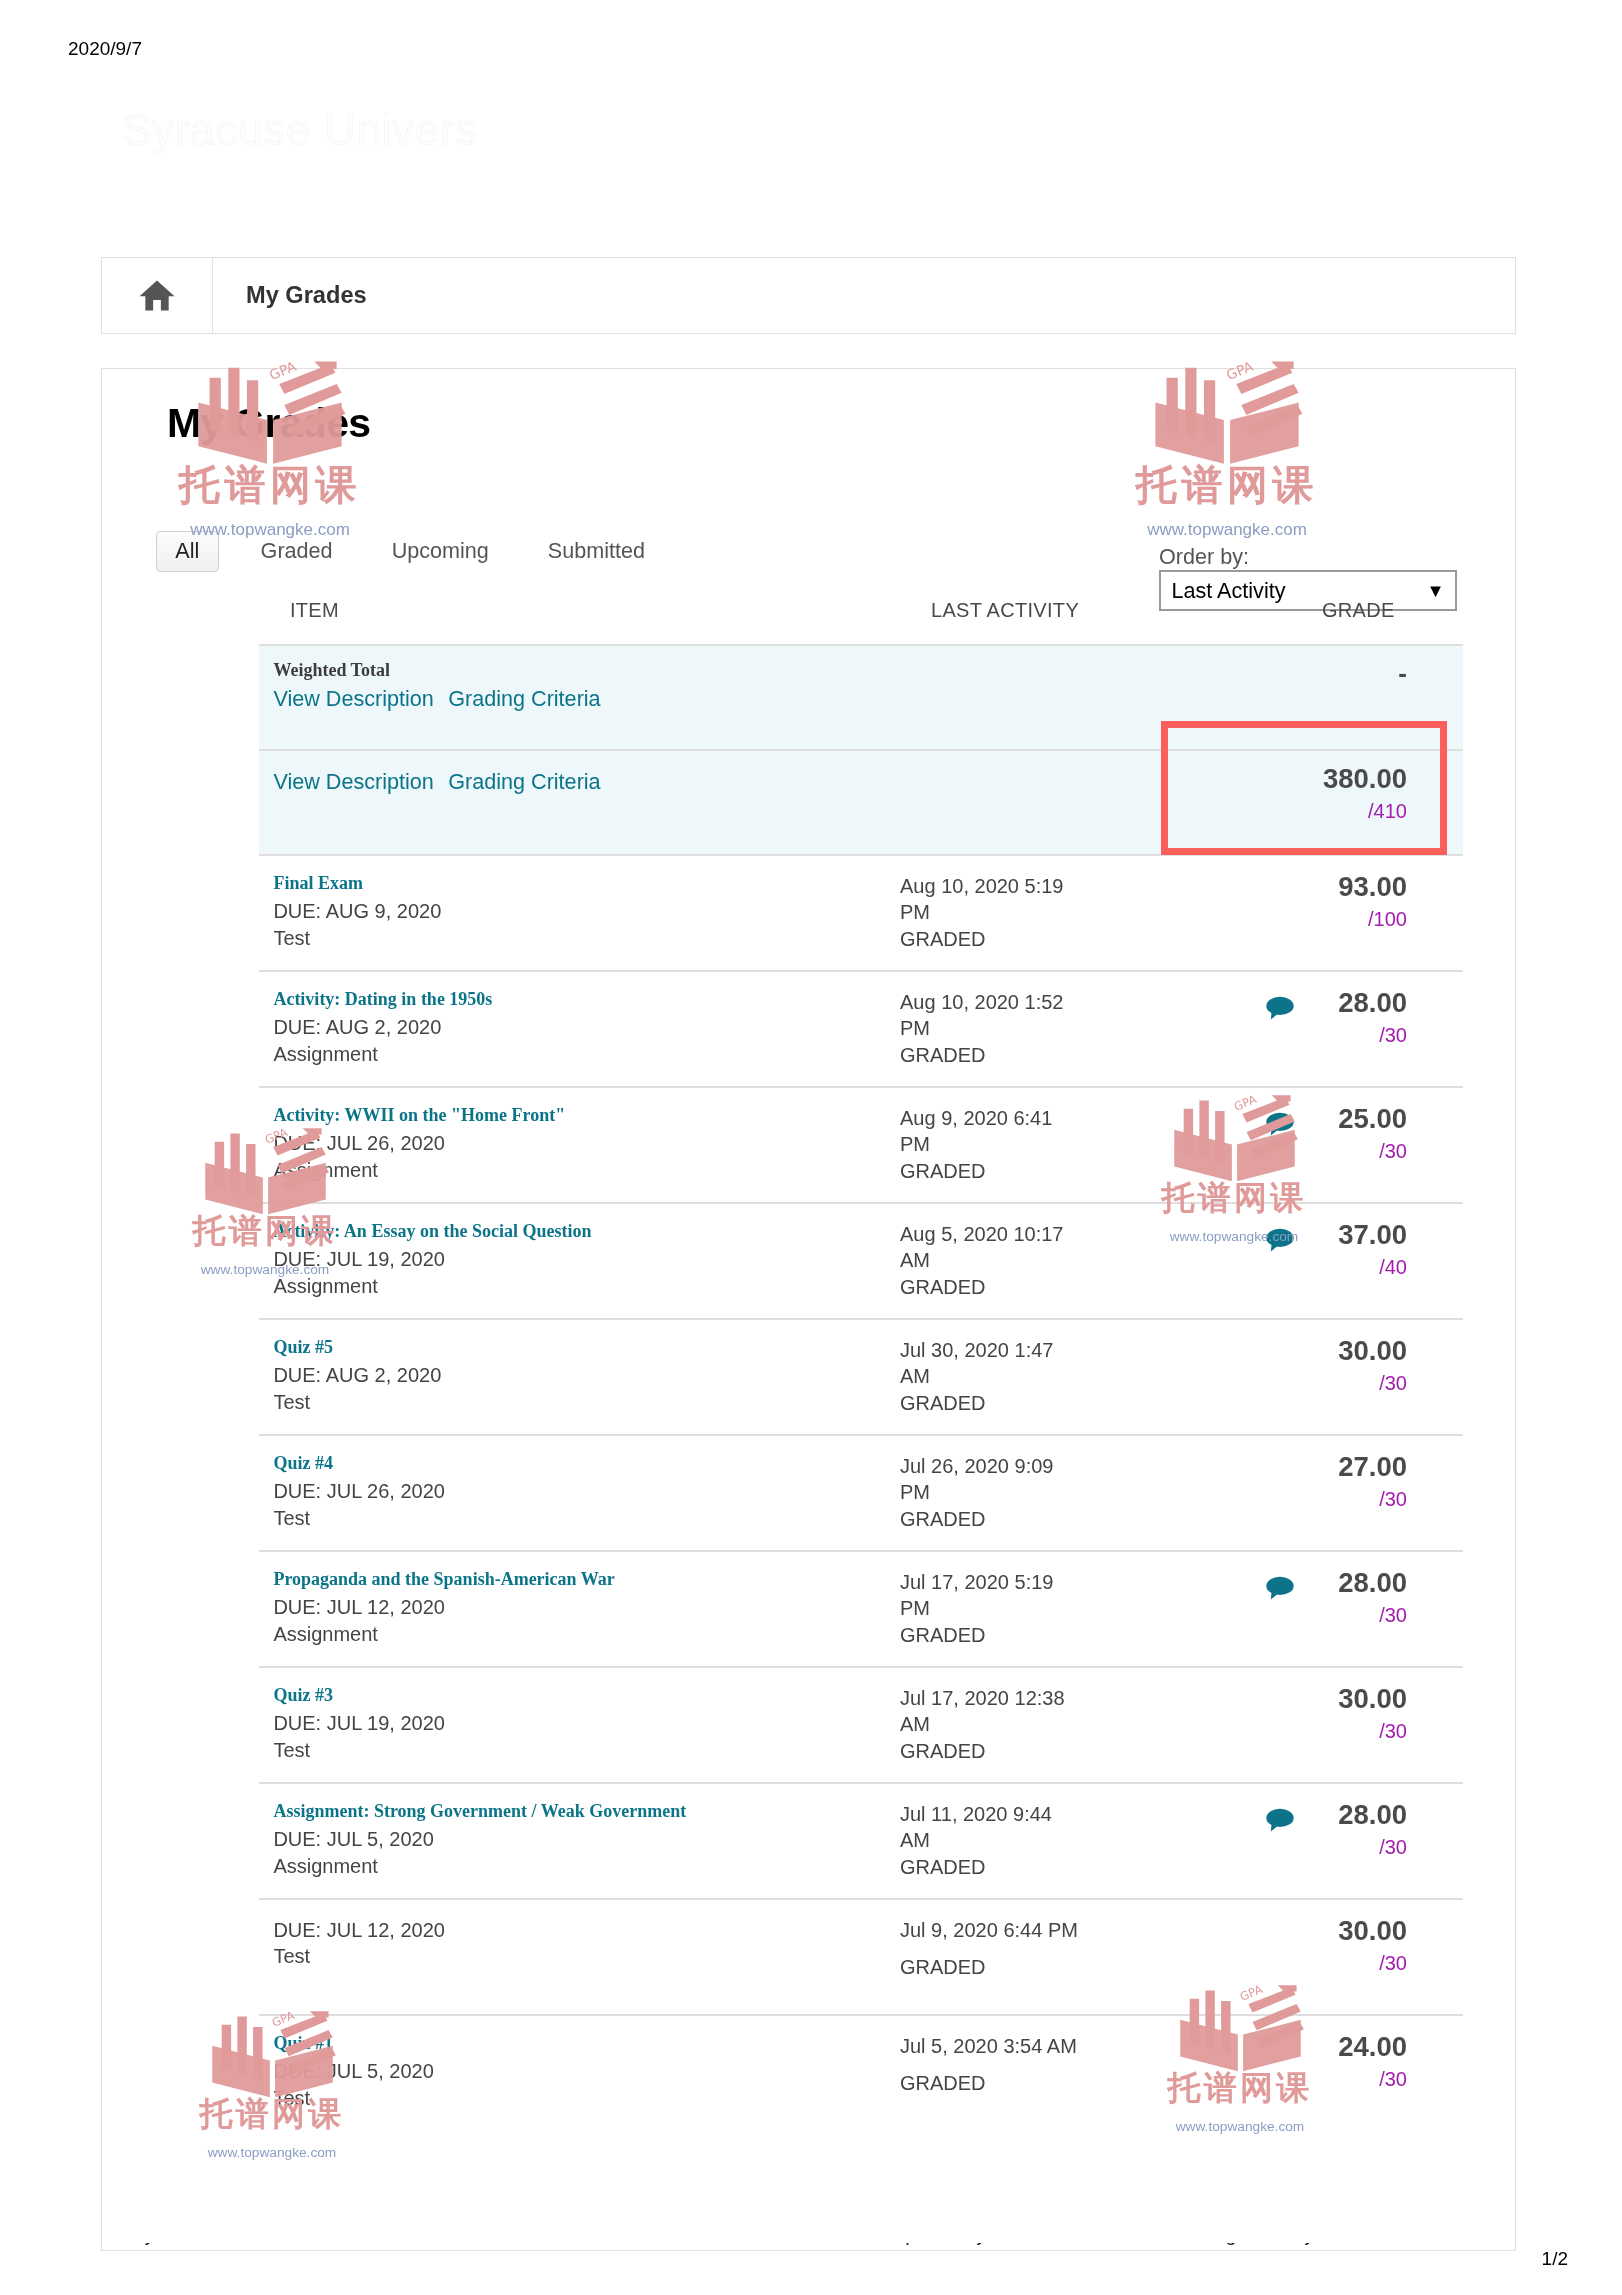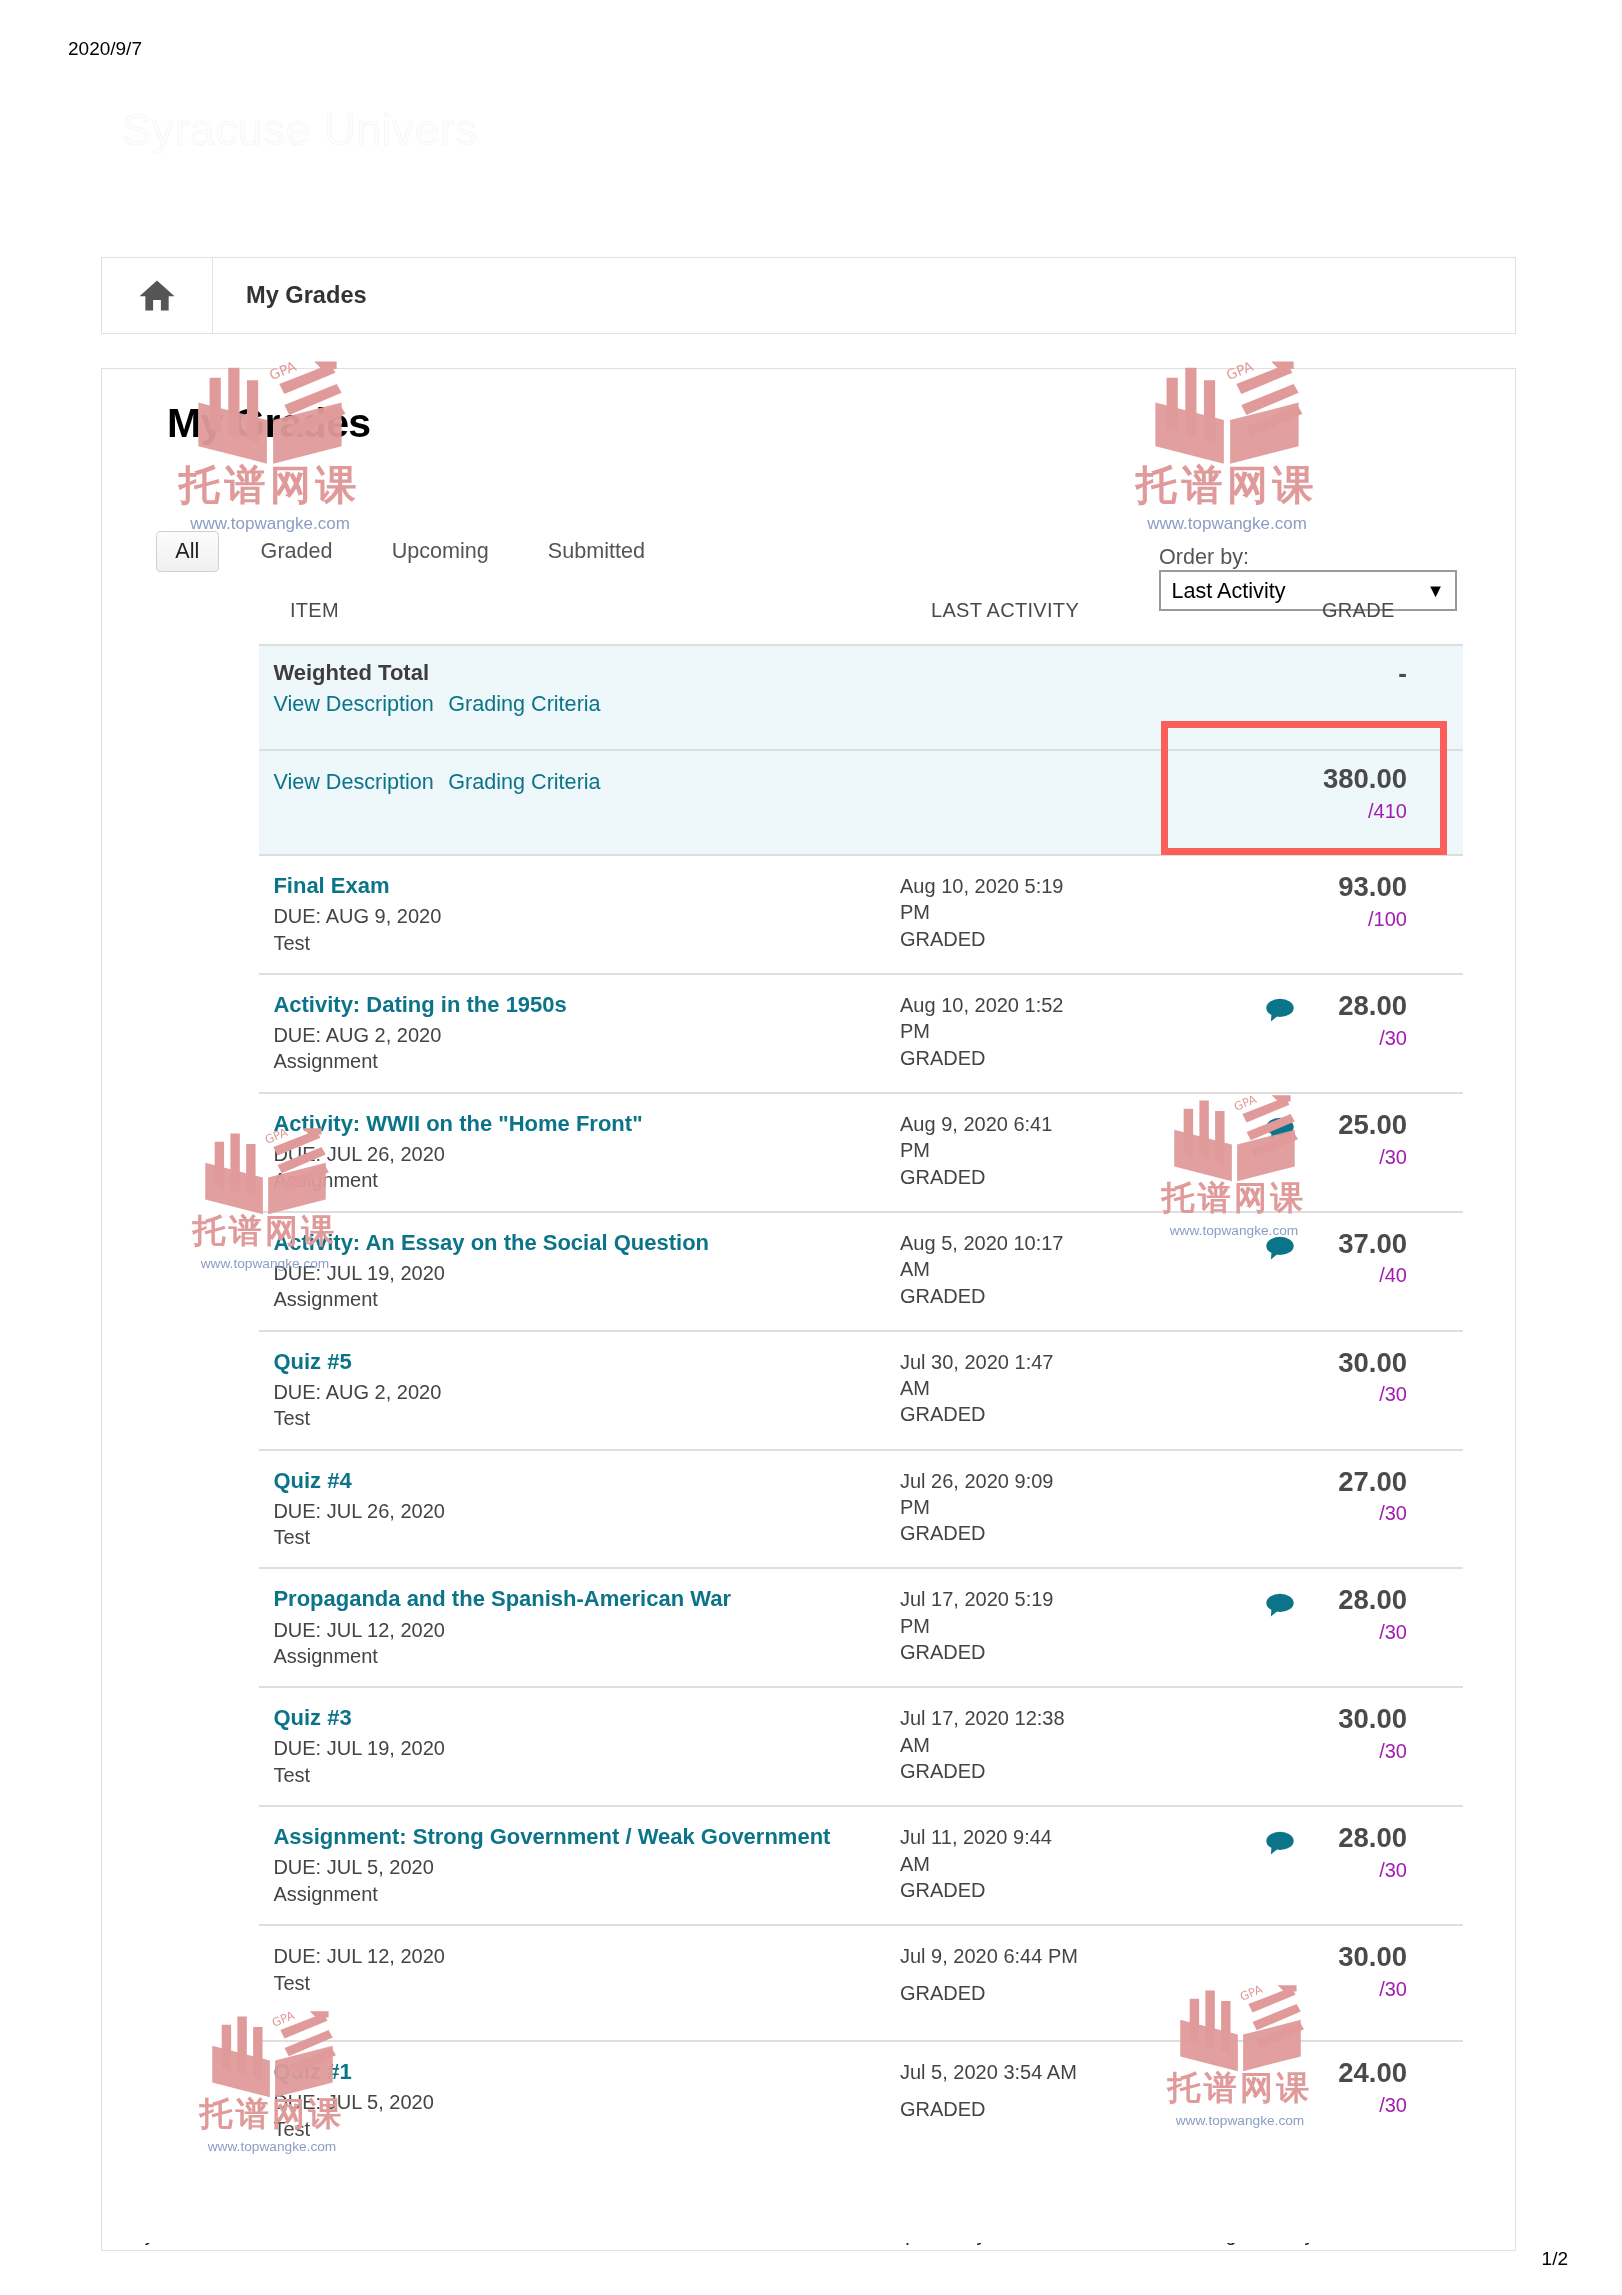--- a/index.html
+++ b/index.html
@@ -137,22 +137,22 @@
     min-height:105px;
     padding:14.4px 0 14.4px 0;
   }
   .row:first-child { border-top:2px solid #dedede; }
 
   .col-item     { width:641px; padding-left:14.4px; }
   .col-activity { width:366px; }
   .col-grade    { width:195px; text-align:right; padding-right:54px; position:relative; }
 
   .item-title {
-    font-size:22px; font-weight:bold; color:#0c7489;
-    line-height:1.22; margin-bottom:3.3px;
+    font-size:18px; font-weight:bold; color:#0c7489;
+    line-height:1.22; margin-bottom:3.3px;font-family:Liberation Serif, serif;
   }
   .item-title.plain { color:#3d3d3d; font-weight:bold; }
   .item-sub {
     font-size:20px; color:#444; line-height:1.32;
   }
   .item-links {
     font-size:21.6px; color:#0c7489; line-height:1.25; margin-top:3.3px;
   }
   .item-links span { margin-right:14.4px; }
 
@@ -207,21 +207,21 @@
     text-align:center;
     opacity:1;
   }
   .wm .wm-logo { display:block; margin:0 auto; }
   .wm .wm-cn {
     font-size:41px; color:#e09a9a; font-weight:bold;
     letter-spacing:4.6px; line-height:1.05; margin-top:-3.9px;
     font-family:"DejaVu Sans", sans-serif;
   }
   .wm .wm-url {
-    font-size:17px; color:#8b9dc3; letter-spacing:0px; margin-top:7px;
+    font-size:17px; color:#8b9dc3; letter-spacing:0px; margin-top:13px;
   }
   .wm.small .wm-cn { font-size:33px; letter-spacing:3.3px; }
   .wm.small .wm-url { font-size:13.7px; }
 
   .wm1 { left:162px;  top:359px;  width:216px; }
   .wm2 { left:1119px; top:359px;  width:216px; }
   .wm3 { left:1126px; top:1093px; width:216px; }
   .wm4 { left:157px;  top:1126px; width:216px; }
   .wm5 { left:1132px; top:1983px; width:216px; }
   .wm6 { left:164px;  top:2009px; width:216px; }

